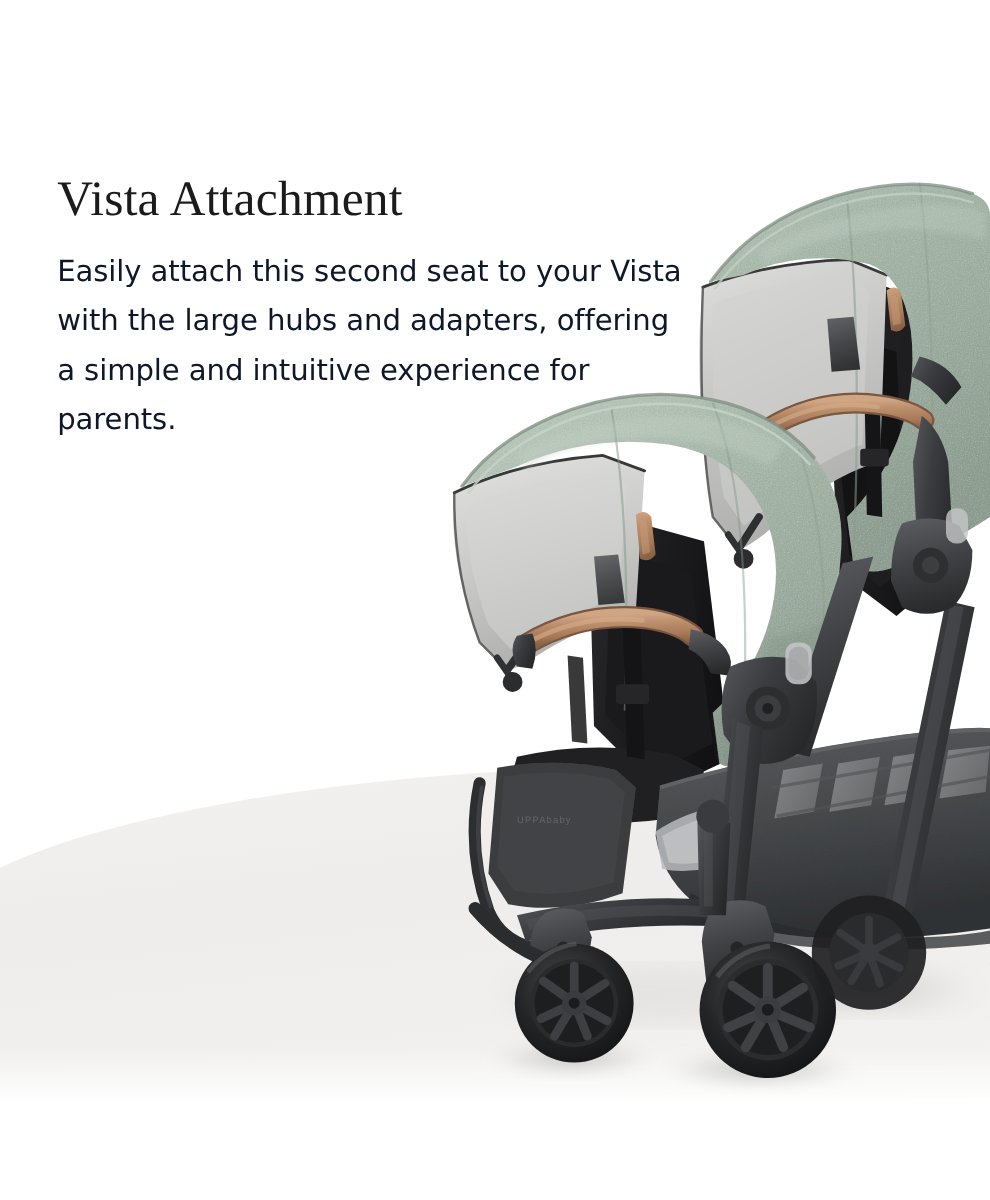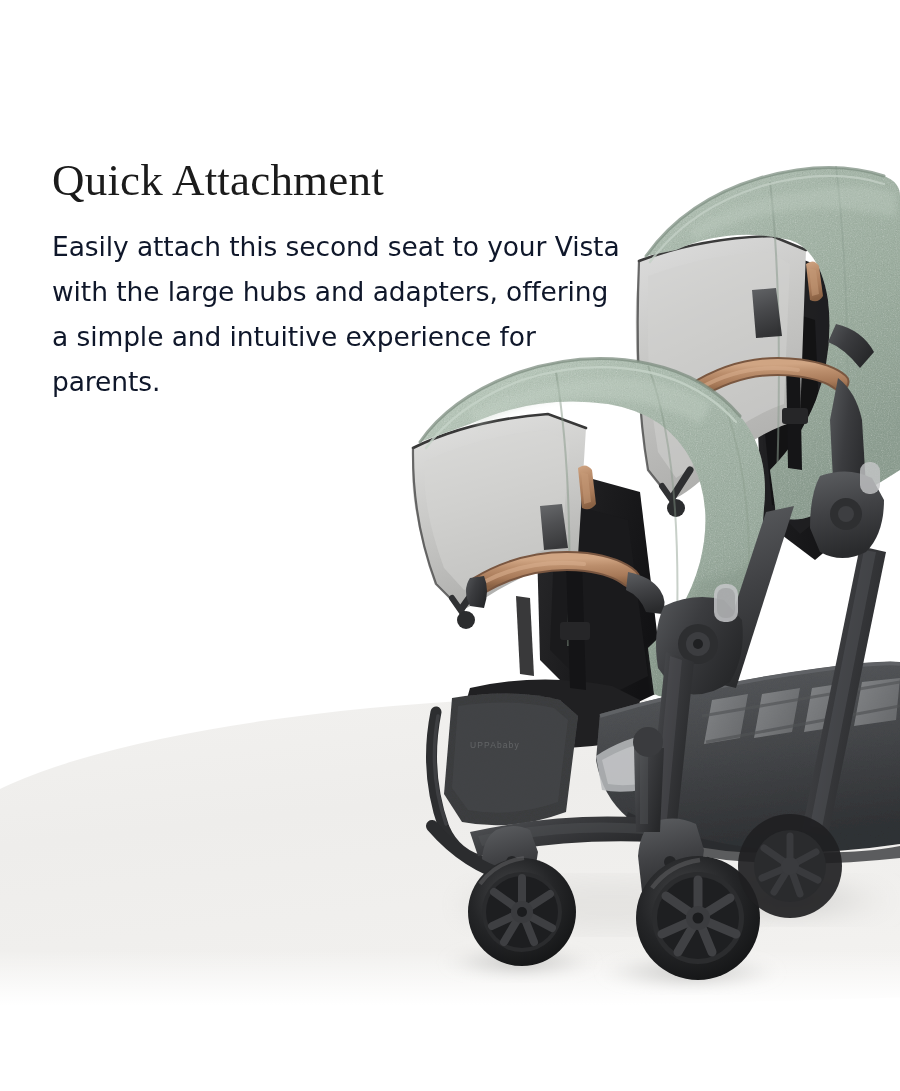--- a/index.html
+++ b/index.html
@@ -456,17 +456,17 @@
             <path d="M790 866 L764 848"></path>
           </g>
           <circle cx="790" cy="866" r="9" fill="#3a3b3e"></circle>
         </g>
 
       </g>
     </svg>
   </div>
 
   <div id="text-block">
-    <h1 id="headline" class="nosel">Quick Attachment</h1>
+    <h1 id="headline" class="nosel">Vista Attachment</h1>
     <p id="body-copy" class="nosel">Easily attach this second seat to your Vista with the large hubs and adapters, offering a simple and intuitive experience for parents.</p>
   </div>
 
 </div>
 
 </body></html>

